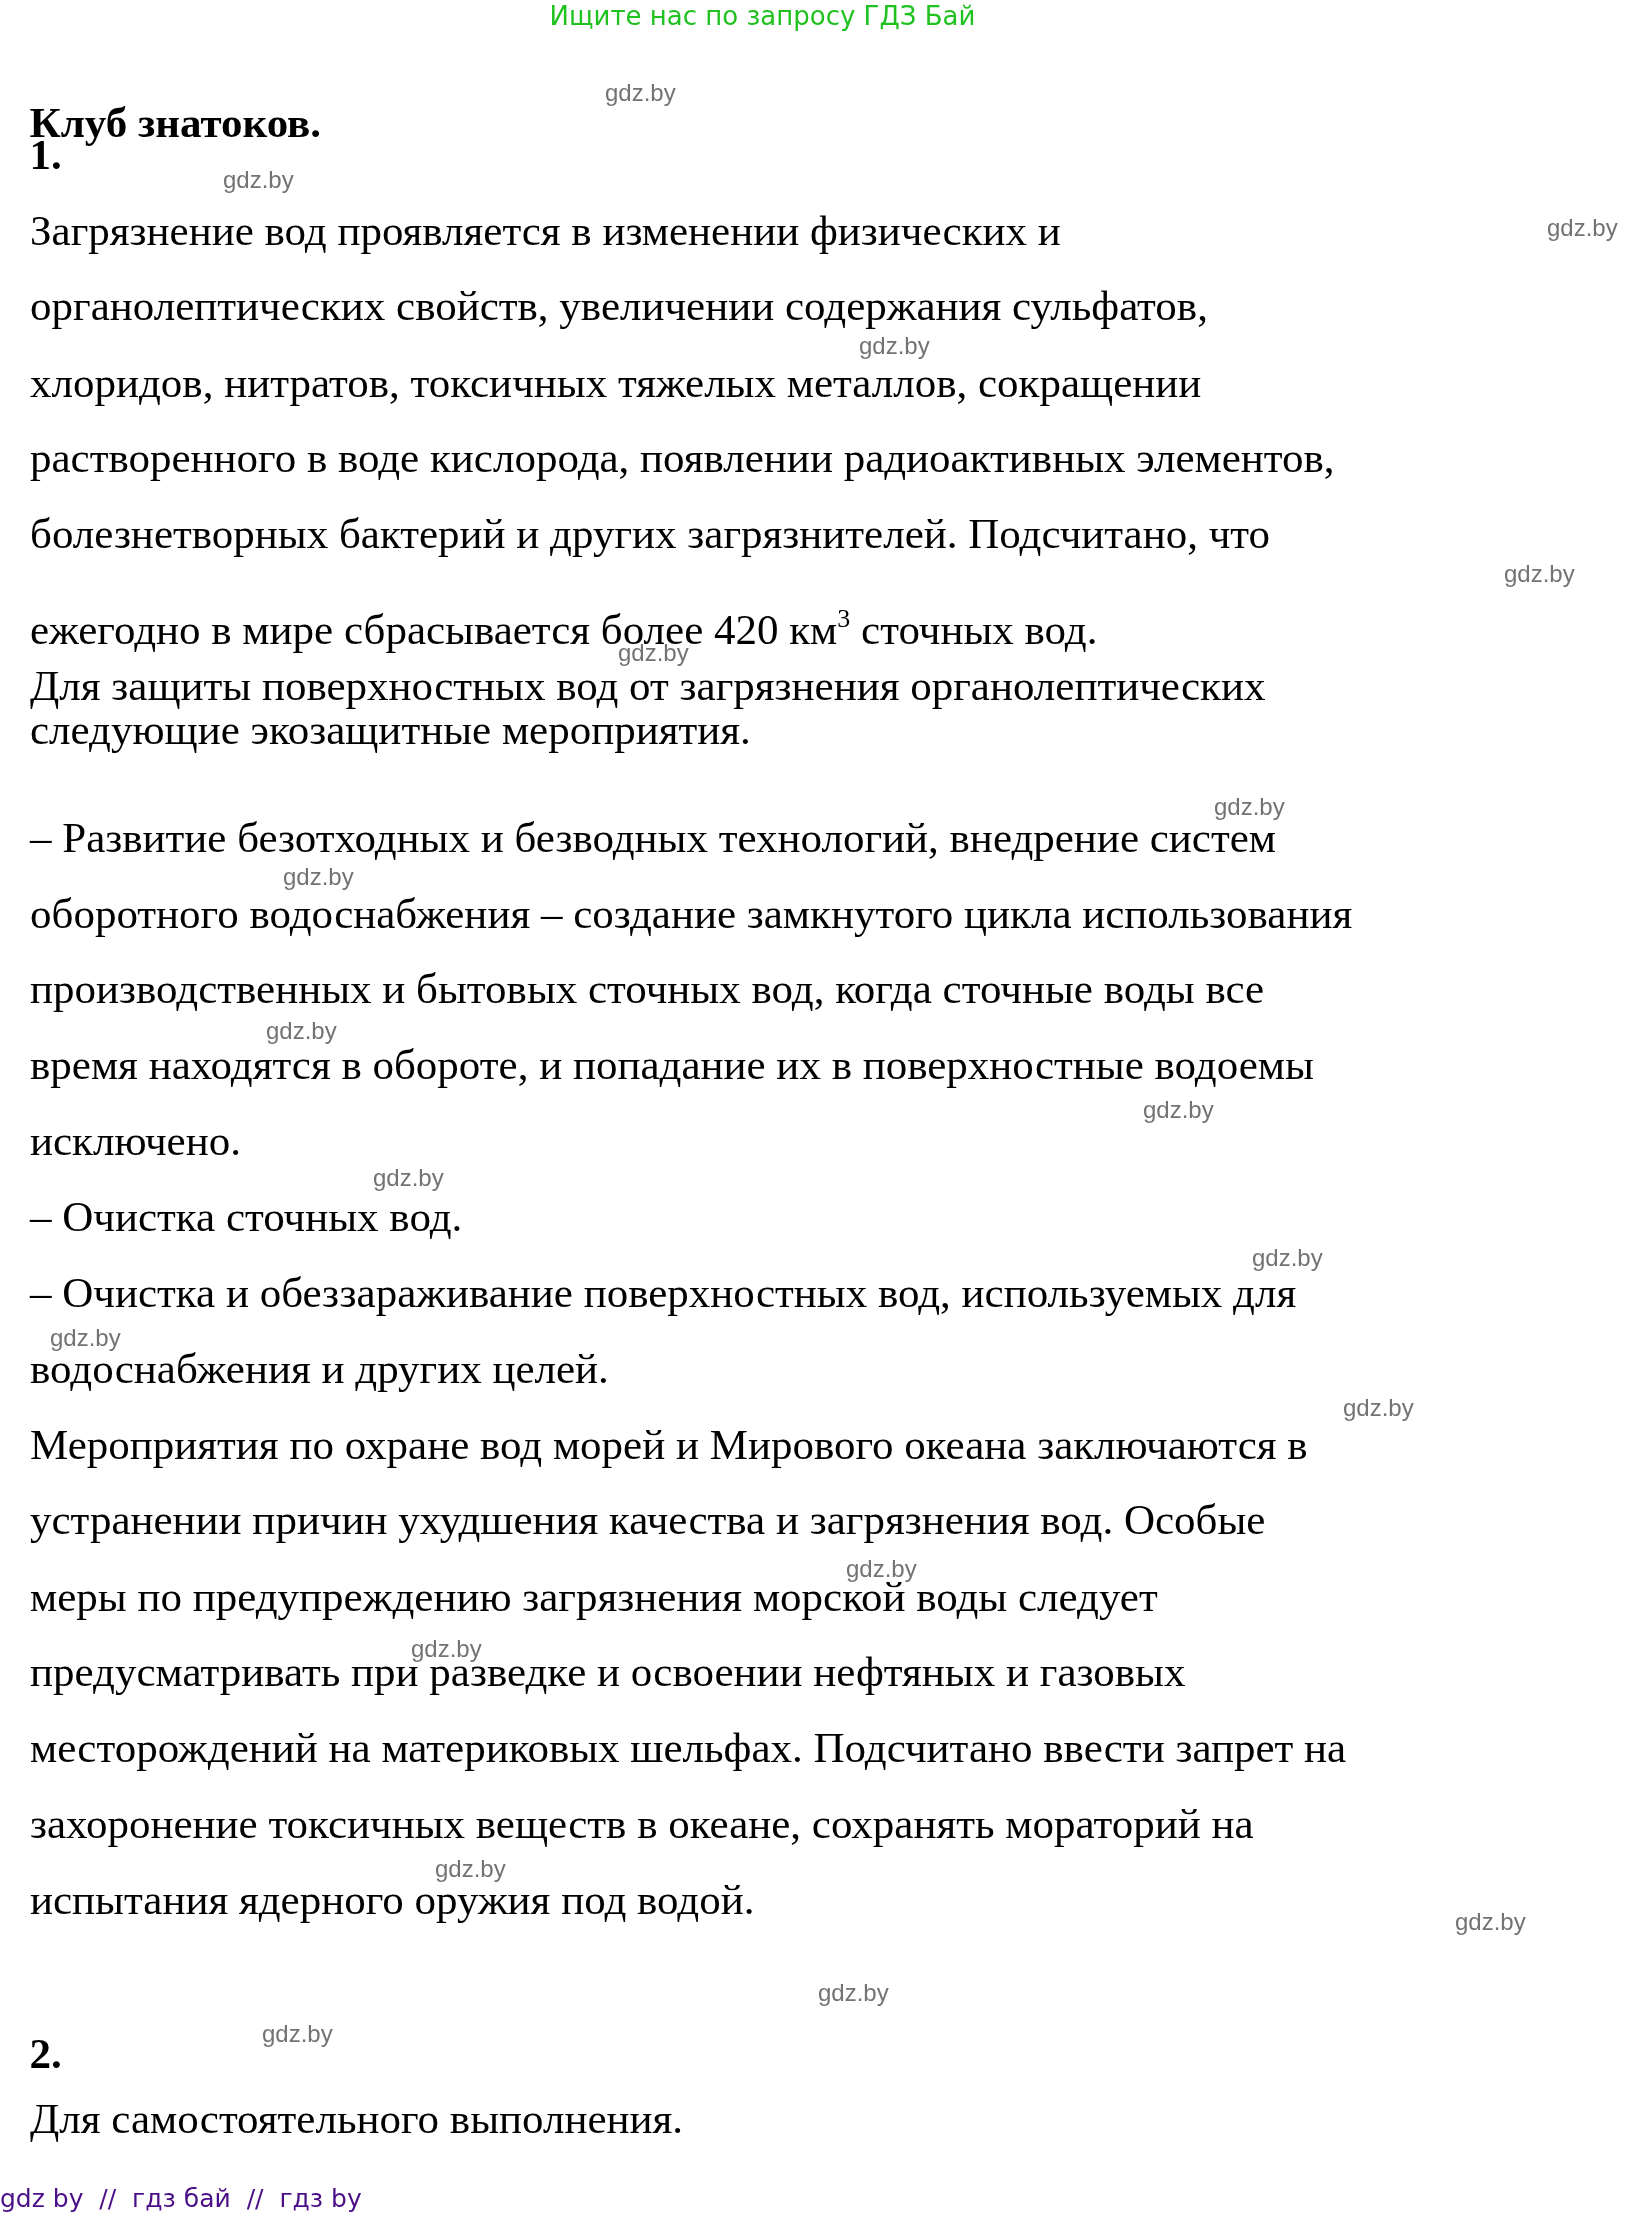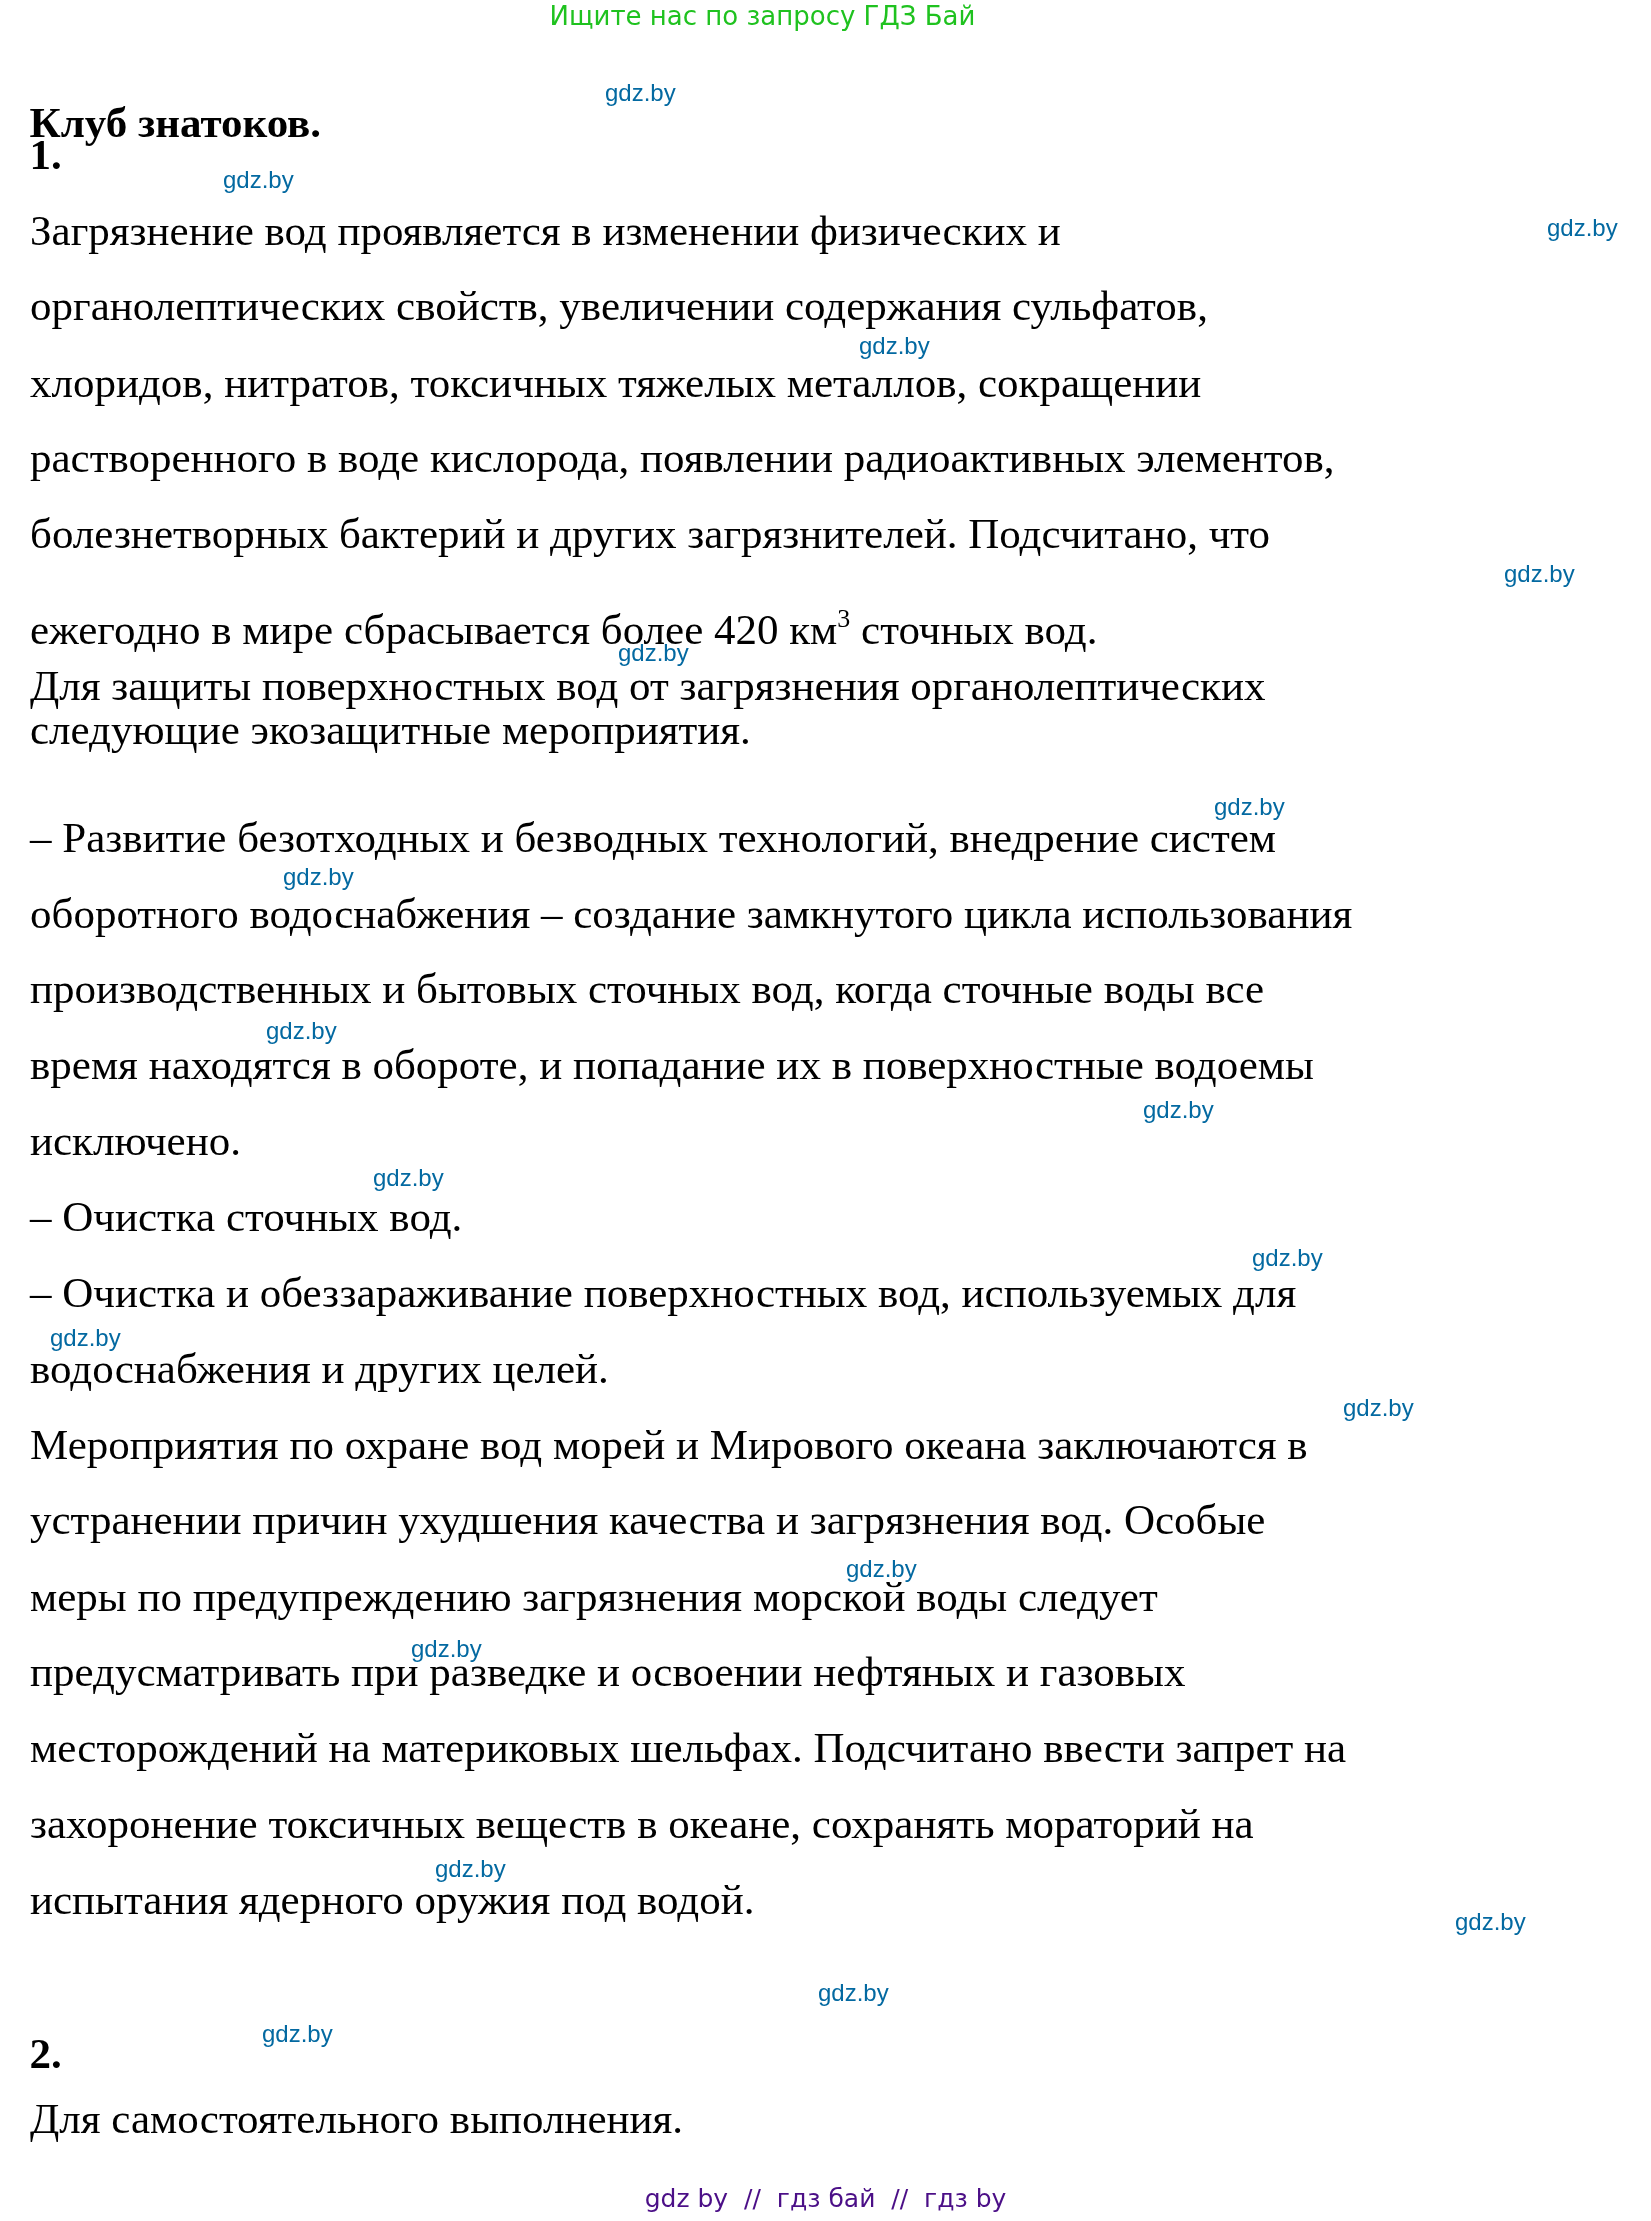--- a/index.html
+++ b/index.html
@@ -5,22 +5,22 @@
   html, body { margin:0; padding:0; background:#ffffff; }
   body { width:1651px; height:2221px; position:relative; overflow:hidden; }
   .top-banner { position:absolute; left:0; width:1525px; top:0; text-align:center;
     font-family:"DejaVu Sans", sans-serif; font-size:26px; line-height:33px; color:#1fc21f; }
   .heading { position:absolute; left:29.5px; font-family:"Liberation Serif", serif; font-weight:bold;
     font-size:43px; line-height:43px; color:#000; white-space:nowrap; }
   .line { position:absolute; left:30px; font-family:"Liberation Serif", serif; font-size:43px;
     line-height:43px; color:#000; white-space:nowrap; }
   .line sup { font-size:26px; vertical-align:17.4px; line-height:0; }
   .wm { position:absolute; font-family:"Liberation Sans", sans-serif; font-size:24px; line-height:26px;
-    color:#0369a1; white-space:nowrap; }
-  .footer { position:absolute; left:0; width:1651px; top:2183px; text-align:center;
+    color:#737373; white-space:nowrap; }
+  .footer { position:absolute; left:0; width:1651px; top:2183px; 
     font-family:"DejaVu Sans", sans-serif; font-size:25px; line-height:31px; color:#4b0f87; white-space:pre; }
 </style>
 </head>
 <body>
 
 <div class="top-banner">Ищите нас по запросу ГДЗ Бай</div>
 
 <div class="heading" style="top:61px;margin-top:40px;">Клуб знатоков.</div>
 <div class="heading" style="top:133px;">1.</div>
 

